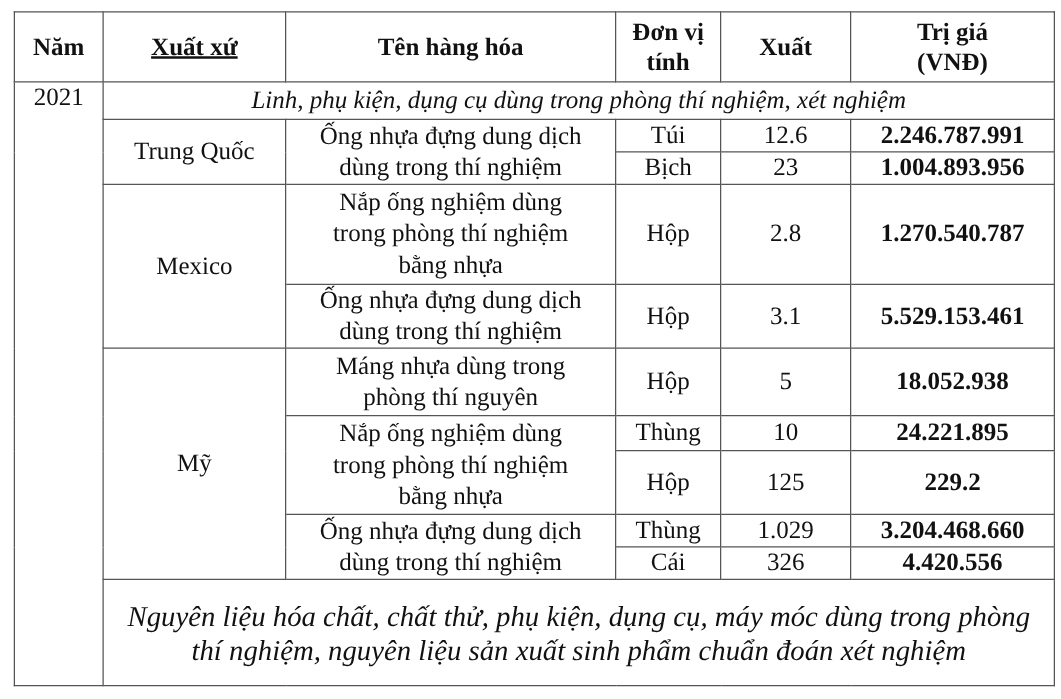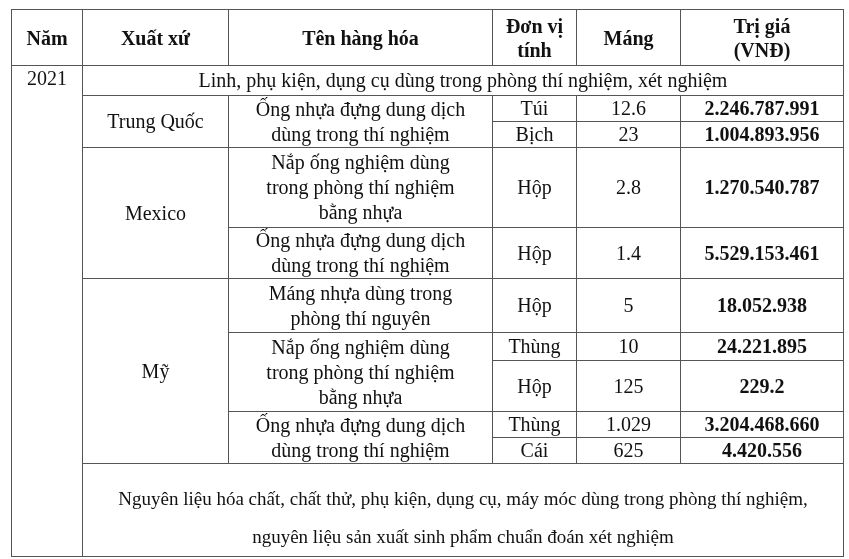--- a/index.html
+++ b/index.html
@@ -4,49 +4,49 @@
   <style>
     html, body { margin: 0; padding: 0; background: #ffffff; }
     body { width: 849px; height: 559px; position: relative; overflow: hidden;
            font-family: "Liberation Serif", "DejaVu Serif", serif; color: #111; }
     table.doc { position: absolute; left: 11px; top: 9px; border-collapse: collapse;
                 table-layout: fixed; width: 832px; font-size: 20px; line-height: 25px; }
     table.doc td, table.doc th { border: 1px solid #555; padding: 0 6px; vertical-align: middle; text-align: center; }
     table.doc th { font-weight: bold; text-align: center; line-height: 24px; }
     .c { text-align: center; }
     .r { text-align: right; font-weight: bold; }
-    .l { text-align: left; }
-    .it { }
+    .l { text-align: left; text-decoration: underline; }
+    .it { font-style: italic; }
     .top { vertical-align: top !important; }
     .hdr th { height: 55px; }
     .cat td { height: 29px; }
     .r27 { height: 26px; }
     .note { padding: 16px 6px 0 6px !important; vertical-align: top !important; height: 68px;
-            line-height: 38px; font-size: 19px; }
+            line-height: 27px; font-size: 23px; }
     .name { line-height: 25px; }
   </style>
 </head>
 <body>
 
 <table class="doc">
   <colgroup>
     <col style="width:71px">
     <col style="width:146px">
     <col style="width:264px">
     <col style="width:84px">
     <col style="width:104px">
     <col style="width:163px">
   </colgroup>
   <tbody>
       <tr class="hdr">
     <th>Năm</th>
     <th class="l">Xuất xứ</th>
     <th>Tên hàng hóa</th>
     <th><span>Đơn vị</span><br><span>tính</span></th>
-    <th>Máng</th>
+    <th>Xuất</th>
     <th><span>Trị giá</span><br><span>(VNĐ)</span></th>
   </tr>
 
   <tr class="cat">
     <td class="c top" rowspan="11">2021</td>
     <td class="it" colspan="5">Linh, phụ kiện, dụng cụ dùng trong phòng thí nghiệm, xét nghiệm</td>
   </tr>
 
   <tr class="r27">
     <td rowspan="2">Trung Quốc</td>
@@ -64,21 +64,21 @@
   <tr style="height:80px">
     <td rowspan="2">Mexico</td>
     <td class="c name" style="padding:0 30px;">Nắp ống nghiệm dùng trong phòng thí nghiệm bằng nhựa</td>
     <td class="c">Hộp</td>
     <td class="c">2.8</td>
     <td class="r">1.270.540.787</td>
   </tr>
   <tr style="height:51px">
     <td class="c name">Ống nhựa đựng dung dịch dùng trong thí nghiệm</td>
     <td class="c">Hộp</td>
-    <td class="c">1.4</td>
+    <td class="c">3.1</td>
     <td class="r">5.529.153.461</td>
   </tr>
 
   <tr style="height:54px">
     <td rowspan="5">Mỹ</td>
     <td class="c name" style="padding:0 30px;">Máng nhựa dùng trong phòng thí nguyên</td>
     <td class="c">Hộp</td>
     <td class="c">5</td>
     <td class="r">18.052.938</td>
   </tr>
@@ -94,21 +94,21 @@
     <td class="r">229.2</td>
   </tr>
   <tr class="r27">
     <td class="c name" rowspan="2">Ống nhựa đựng dung dịch dùng trong thí nghiệm</td>
     <td class="c">Thùng</td>
     <td class="c">1.029</td>
     <td class="r">3.204.468.660</td>
   </tr>
   <tr class="r27">
     <td class="c">Cái</td>
-    <td class="c">625</td>
+    <td class="c">326</td>
     <td class="r">4.420.556</td>
   </tr>
 
   <tr>
     <td class="it note" colspan="5">Nguyên liệu hóa chất, chất thử, phụ kiện, dụng cụ, máy móc dùng trong phòng thí nghiệm, nguyên liệu sản xuất sinh phẩm chuẩn đoán xét nghiệm</td>
   </tr>
 </tbody>
   </table>
 
 </body></html>

